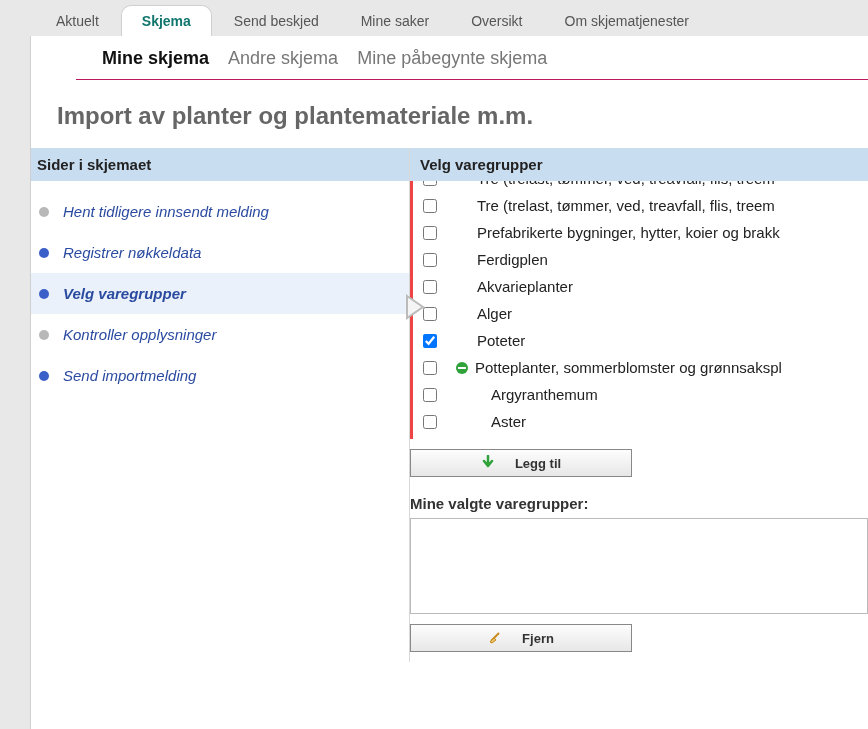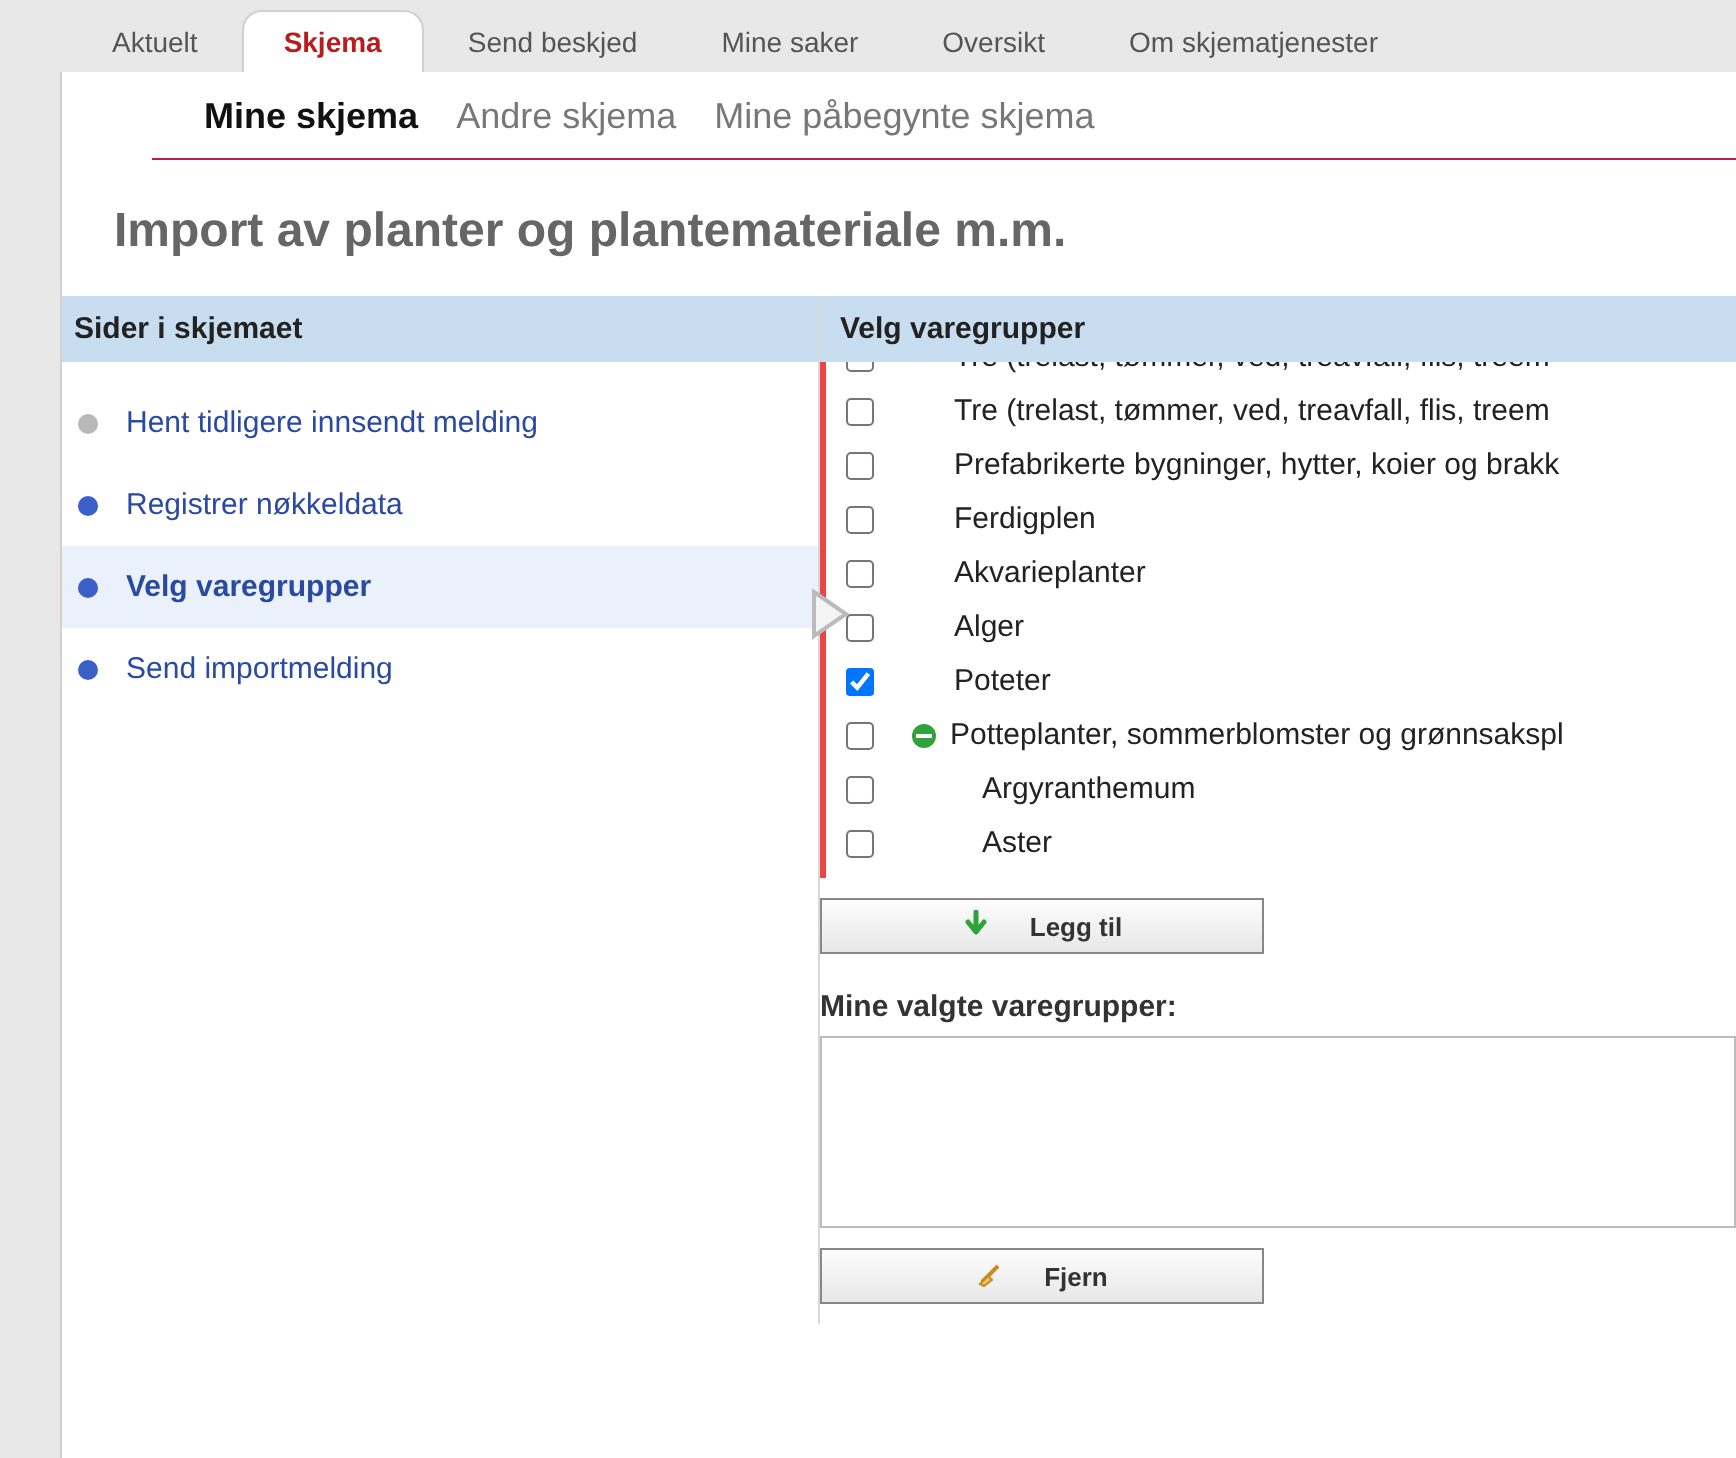--- a/index.html
+++ b/index.html
@@ -32,21 +32,21 @@
     .tab {
       padding: 7px 20px 7px 20px;
       border-radius: 10px 10px 0 0;
       color: #555;
       cursor: pointer;
       font-size: 14px;
       margin-right: 2px;
     }
     .tab.active {
       background: #fff;
-      color: #b91c1c;
+      color: #0f766e;
       font-weight: bold;
       border: 1px solid #d0d0d0;
       border-bottom: none;
     }
     
     .subnav {
       padding: 12px 0 10px 26px;
       border-bottom: 1px solid #be185d;
       font-size: 18px;
       margin-left: 45px;
@@ -91,20 +91,21 @@
     }
     .sidebar .panel-header { padding-left: 6px; }
     
     .steps { list-style: none; padding: 10px 0; }
     .step {
       display: flex;
       align-items: center;
       padding: 12px 8px 12px 6px;
       cursor: pointer;
       position: relative;
+      font-style: italic;
     }
     .step-label { color: #2a4aa0; font-size: 15px; }
     .step.active { background: #eaf1fa; }
     .step.active .step-label { font-weight: bold; color: #2a4aa0; }
     .bullet {
       width: 10px; height: 10px; border-radius: 50%;
       margin-right: 14px; margin-left: 2px;
       background: #b8b8b8;
       flex-shrink: 0;
     }
@@ -212,20 +213,24 @@
           <span class="step-label">Registrer nøkkeldata</span>
         </li>
         <li class="step active">
           <span class="bullet filled"></span>
           <span class="step-label">Velg varegrupper</span>
           <span class="step-arrow">
             <svg class="icon-svg" width="22" height="26">
                 <path d="M2 2 L18 13 L2 24 Z" fill="#f5f5f5" stroke="#bbb" stroke-width="2"></path>
               </svg>
           </span>
+        </li>
+        <li class="step">
+          <span class="bullet"></span>
+          <span class="step-label">Kontroller opplysninger</span>
         </li>
         <li class="step">
           <span class="bullet filled"></span>
           <span class="step-label">Send importmelding</span>
         </li>
       </ul>
     </div>
 
     <div class="content">
       <div class="panel-header">Velg varegrupper</div>

